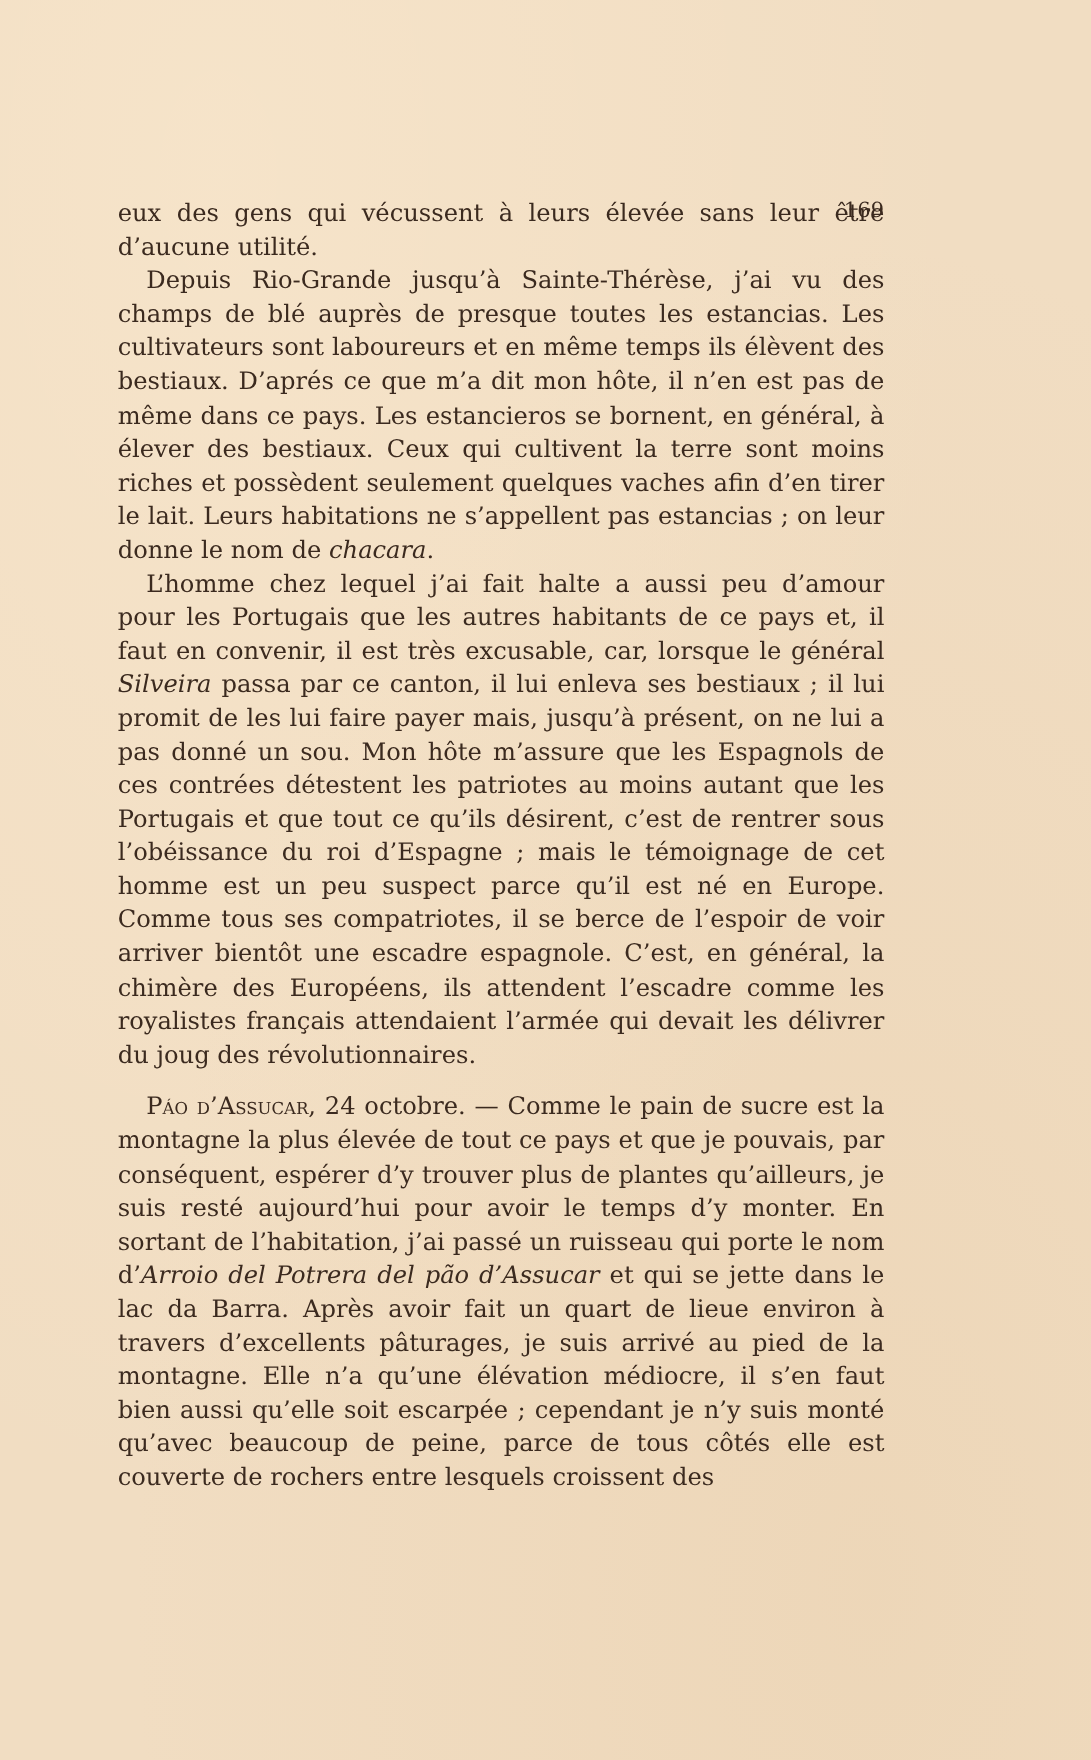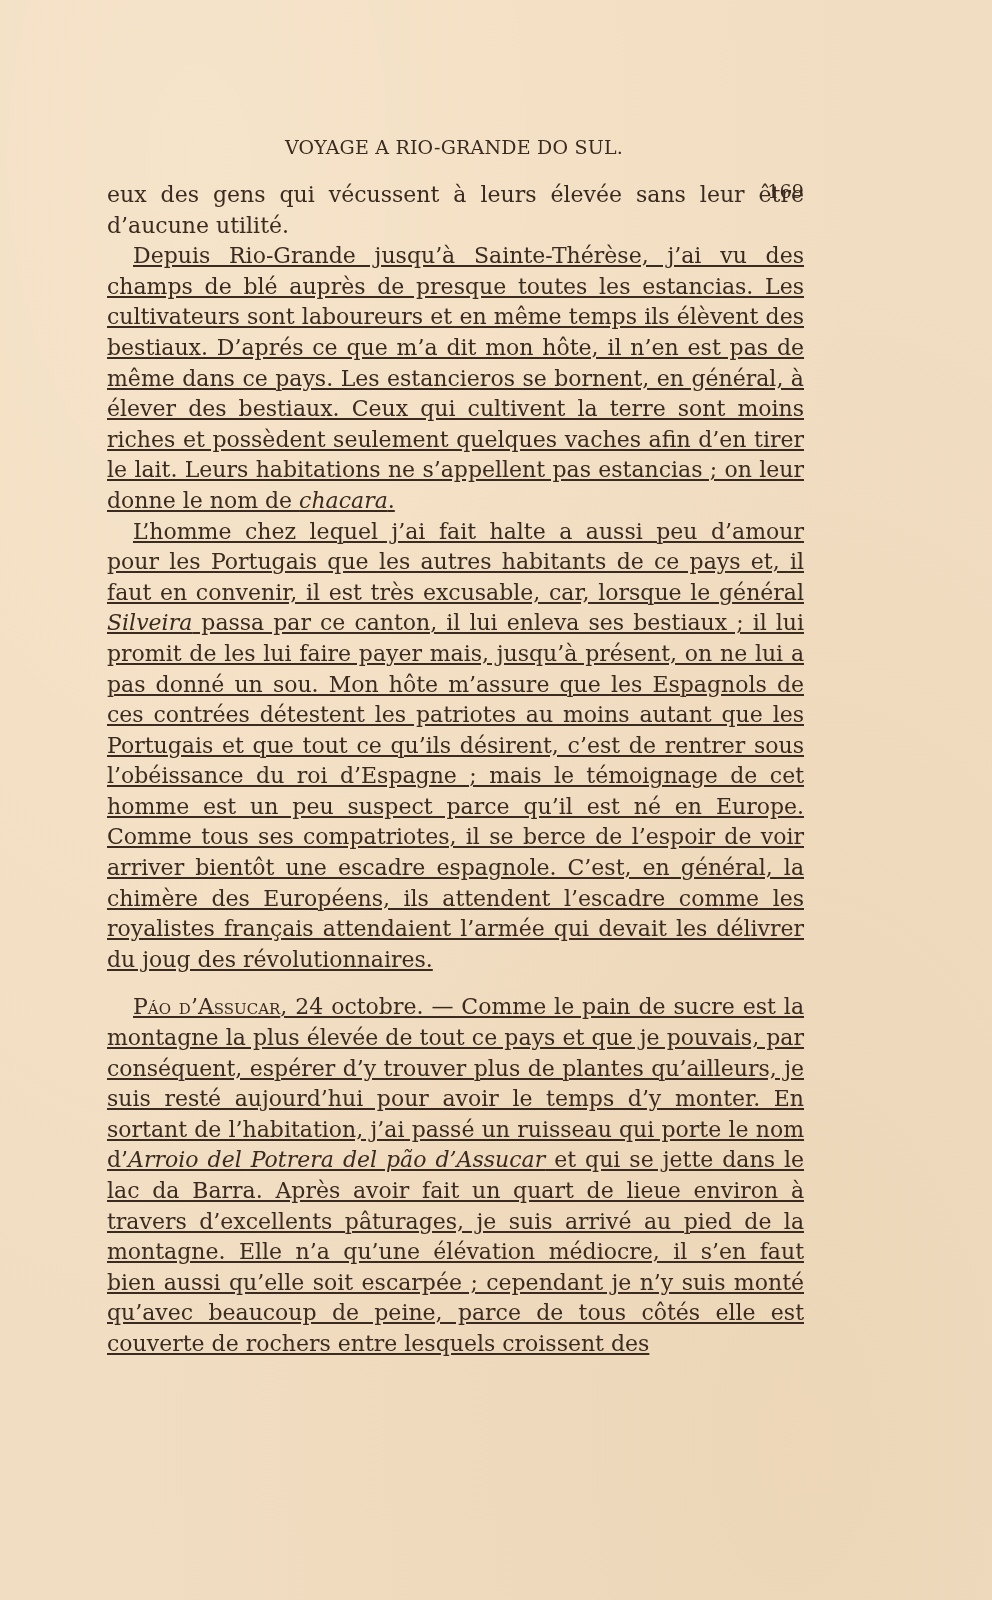--- a/index.html
+++ b/index.html
@@ -49,38 +49,36 @@
       line-height: 30.6px;
       text-align: justify;
       hyphens: manual;
     }
     .para {
       margin: 0;
       text-indent: 0;
     }
     .para.indent {
       text-indent: 26px;
-      text-decoration: underline;
     }
     .para.gap {
       margin-top: 17px;
     }
     .italic {
       font-style: italic;
     }
     .smallcaps {
       font-variant: small-caps;
     }
   </style>
 </head>
 <body>
 
 <div class="page">
   <div class="running-head">
-    <span class="running-title">VOYAGE A RIO-GRANDE DO SUL.</span>
     <span class="page-number">169</span>
   </div>
 
   <div class="body-text">
     <p class="para"><span>eux des gens qui vécussent à leurs élevée sans leur être d’aucune utilité.</span></p>
 
     <p class="para indent"><span>Depuis Rio-Grande jusqu’à Sainte-Thérèse, j’ai vu des champs de blé auprès de presque toutes les estancias. Les cultivateurs sont laboureurs et en même temps ils élèvent des bestiaux. D’aprés ce que m’a dit mon hôte, il n’en est pas de même dans ce pays. Les estancieros se bornent, en général, à élever des bestiaux. Ceux qui cultivent la terre sont moins riches et possèdent seulement quelques vaches afin d’en tirer le lait. Leurs habitations ne s’appellent pas estancias ; on leur donne le nom de </span><span class="italic">chacara</span><span>.</span></p>
 
     <p class="para indent"><span>L’homme chez lequel j’ai fait halte a aussi peu d’amour pour les Portugais que les autres habitants de ce pays et, il faut en convenir, il est très excusable, car, lorsque le général </span><span class="italic">Silveira</span><span> passa par ce canton, il lui enleva ses bestiaux ; il lui promit de les lui faire payer mais, jusqu’à présent, on ne lui a pas donné un sou. Mon hôte m’assure que les Espagnols de ces contrées détestent les patriotes au moins autant que les Portugais et que tout ce qu’ils désirent, c’est de rentrer sous l’obéissance du roi d’Espagne ; mais le témoignage de cet homme est un peu suspect parce qu’il est né en Europe. Comme tous ses compatriotes, il se berce de l’espoir de voir arriver bientôt une escadre espagnole. C’est, en général, la chimère des Européens, ils attendent l’escadre comme les royalistes français attendaient l’armée qui devait les délivrer du joug des révolutionnaires.</span></p>
 

